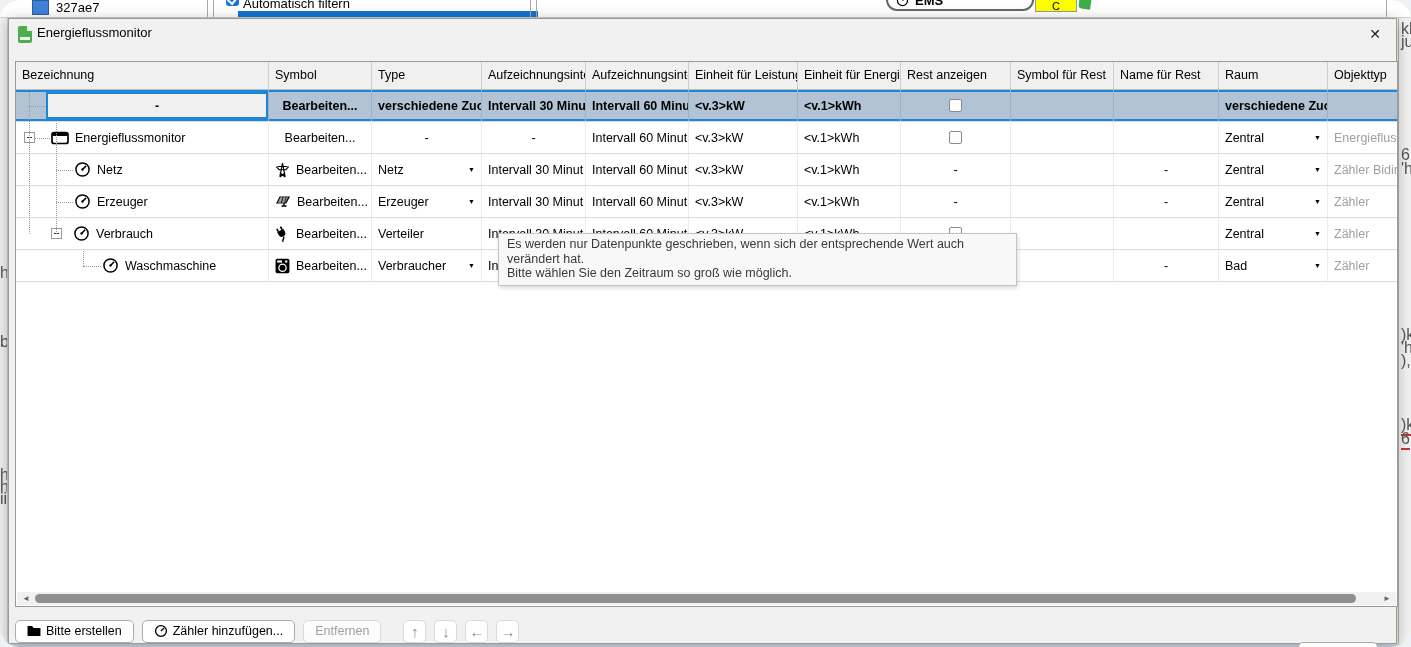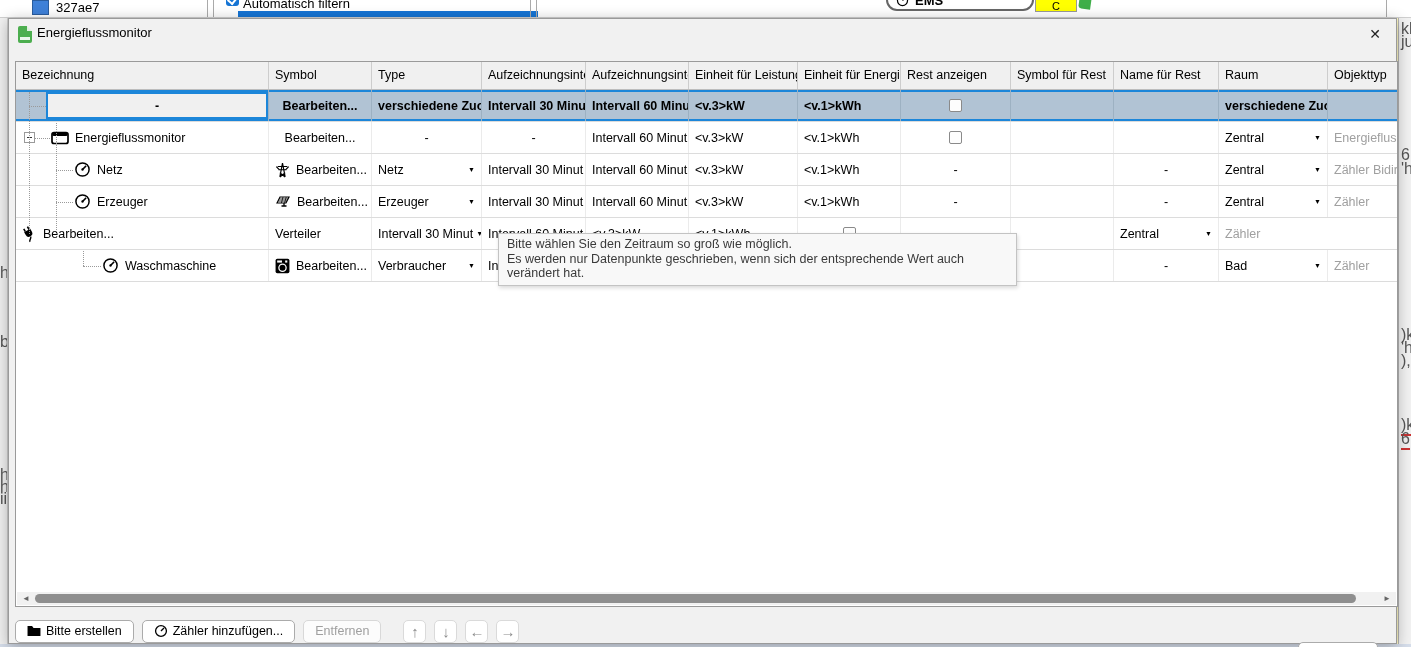--- a/index.html
+++ b/index.html
@@ -1,20 +1,20 @@
 <!DOCTYPE html>
 <html><head>
 <meta charset="utf-8">
 <style>
   * { box-sizing: border-box; margin: 0; padding: 0; }
   html,body { background:#eef1f5; }
   #stage {
     position: relative; width: 1411px; height: 647px; overflow: hidden;
     background:#fef9c3; font-family:"Liberation Sans", sans-serif;
-    font-size:12.5px; color:#000;
+    font-size:12.5px; color:#000;border-radius:20px;
   }
   
   .topstrip { position:absolute; left:0; top:0; width:1411px; height:18px;
     background:#fff; border-bottom:1px solid #d0d0d0; overflow:hidden; }
   .swatch { position:absolute; left:32px; top:0; width:17px; height:15px;
     background:#3f81d8; border:1px solid #2a5d9e; }
   .swatch-label { position:absolute; left:56px; top:0; font-size:13px; }
   .vline { position:absolute; top:0; height:18px; border-left:1px solid #aaa; }
   .bg-check { position:absolute; left:226px; top:-7px; width:13px; height:13px;
     background:#1574d4; border-radius:3px; }
@@ -341,20 +341,31 @@
               <span>-</span>
             </div>
           <div class="td">
               <span>Zentral</span>
               <span class="arr">▼</span>
             </div>
           <div class="td gray" style="border-right:none">Zähler</div>
         </div>
 
         <div class="trow">
+          <div class="td name">
+            <span class="exp" style="margin-left:35px">
+                <i></i>
+              </span>
+            <svg class="icon" style="margin-left:11px" width="17" height="17" viewBox="0 0 16 16">
+                <circle cx="8" cy="8" r="6.2" fill="none" stroke="#000" stroke-width="1.4"></circle>
+                <line x1="8" y1="8" x2="11.4" y2="4.6" stroke="#000" stroke-width="1.4"></line>
+                <circle cx="8" cy="8" r="1.1"></circle>
+              </svg>
+            <span style="margin-left:6px">Verbrauch</span>
+          </div>
           <div class="td">
             <svg class="rowicon" width="15" height="17" viewBox="0 0 14 16" style="transform:rotate(-30deg)">
                 <path d="M4.5 1.5 v3 M8.5 1.5 v3" stroke="#000" stroke-width="1.5" fill="none"></path>
                 <path d="M3.2 4.5 h6.6 v3 a3.3 3.3 0 0 1 -6.6 0 z" fill="#000"></path>
                 <path d="M6.5 11 c0 2 -3 2 -3 4" fill="none" stroke="#000" stroke-width="1.3"></path>
               </svg>
             <span>Bearbeiten...</span>
           </div>
           <div class="td">
               <span>Verteiler</span>
@@ -483,17 +494,17 @@
       <div class="btn icobtn">
           <span>→</span>
         </div>
       <div class="btn btn-close">
           <span>Schließen</span>
         </div>
     </div>
   </div>
 
   <div class="tooltip">
+    <div>Es werden nur Datenpunkte geschrieben, wenn sich der entsprechende Wert auch verändert hat.</div>
     <div>Bitte wählen Sie den Zeitraum so groß wie möglich.</div>
-    <div>Es werden nur Datenpunkte geschrieben, wenn sich der entsprechende Wert auch verändert hat.</div>
   </div>
 
 </div>
 
 </body></html>

